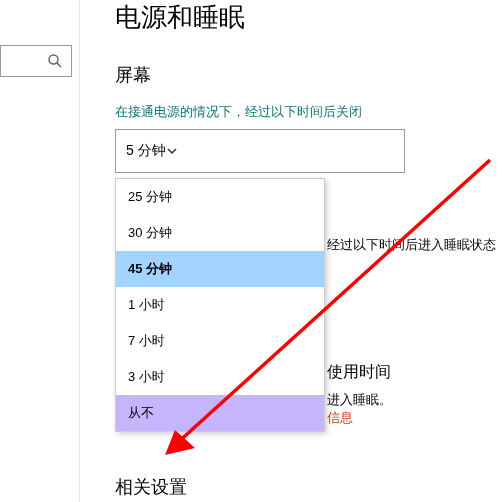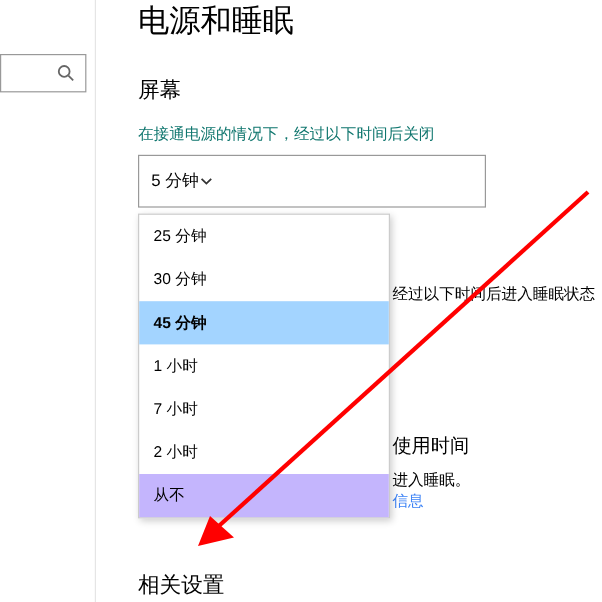--- a/index.html
+++ b/index.html
@@ -126,21 +126,21 @@
       color: #000;
       margin-bottom: 8px;
     }
     .info-text {
       font-size: 13px;
       color: #000;
       margin-bottom: 0;
     }
     .info-link {
       font-size: 13px;
-      color: #3b82f6;
+      color: #c2410c;
       cursor: pointer;
     }
     .related-settings {
       position: absolute;
       left: 115px;
       top: 475px;
       font-size: 18px;
       color: #000;
     }
     .arrow-svg {
@@ -176,21 +176,21 @@
     </svg>
   </div>
 </div>
 
 <div class="dropdown-list">
   <div class="dropdown-item">25 分钟</div>
   <div class="dropdown-item">30 分钟</div>
   <div class="dropdown-item highlighted">45 分钟</div>
   <div class="dropdown-item">1 小时</div>
   <div class="dropdown-item">7 小时</div>
-  <div class="dropdown-item">2 小时</div>
+  <div class="dropdown-item">3 小时</div>
   <div class="dropdown-item hover">从不</div>
 </div>
 
 <div class="behind-text">经过以下时间后进入睡眠状态</div>
 
 <div class="info-block">
   <div class="info-title">使用时间</div>
   <div class="info-text">进入睡眠。</div>
   <div class="info-link">信息</div>
 </div>

